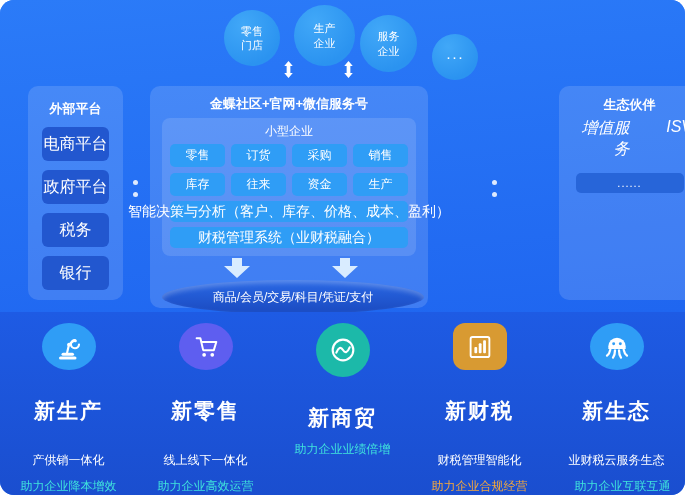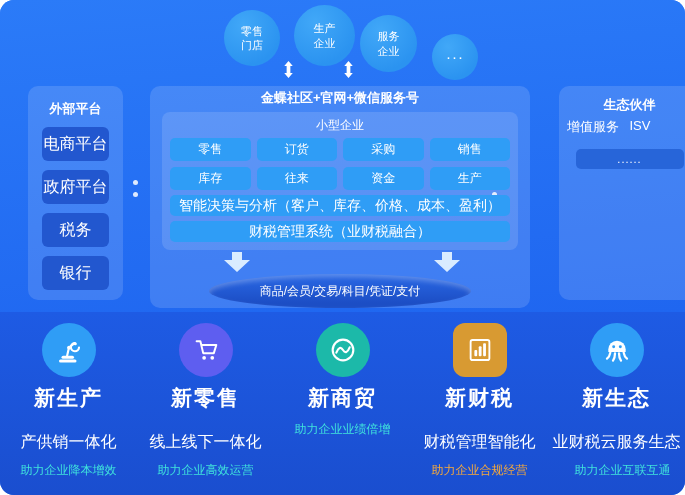--- a/index.html
+++ b/index.html
@@ -29,50 +29,50 @@
 
   .left-panel { left:28px; top:86px; width:95px; height:214px; padding:14px; }
   .left-item { height:34px; margin-top:9px; background:#2257cf; border-radius:6px;
                color:#fff; font-size:16px; display:flex; align-items:center; justify-content:center; }
 
   .dots { position:absolute; display:flex; flex-direction:column; gap:7px; }
   .dots i { width:5px; height:5px; border-radius:50%; background:rgba(255,255,255,0.85); }
   .dots-left { left:133px; top:180px; }
   .dots-right { left:492px; top:180px; }
 
-  .center-panel { left:150px; top:86px; width:380px; height:222px; padding:0 12px 8px; }
+  .center-panel { left:150px; top:86px; width:278px; height:222px; padding:6px 12px 8px; }
   .center-header { color:#fff; font-weight:bold; font-size:13px; line-height:17px; padding:3px 0 6px; text-align:center; }
   .inner { background:rgba(255,255,255,0.13); border-radius:8px; padding:6px 8px 8px; }
   .inner-title { color:#fff; font-size:12px; line-height:15px; text-align:center; margin-bottom:5px; }
   .modgrid { display:grid; grid-template-columns:repeat(4,1fr); gap:6px; }
   .mod { height:23px; background:#2f9df6; border-radius:5px; color:#fff; font-size:12px;
          display:flex; align-items:center; justify-content:center; }
   .wbar { height:21px; margin-top:5px; background:#2f9df6; border-radius:5px; color:#fff; font-size:14px;
           display:flex; align-items:center; justify-content:center; white-space:nowrap; }
   .arrow-row { display:flex; justify-content:space-between; padding:2px 58px 2px 62px; height:24px; }
   .cyl { width:262px; height:34px; margin:0 auto; border-radius:50% / 50%;
          background:linear-gradient(180deg,#2a69e6 0%, #1c4ec5 85%);
          box-shadow:inset 0 3px 5px rgba(255,255,255,0.25);
          color:#fff; font-size:12px; display:flex; align-items:center; justify-content:center; }
 
   .right-panel { left:531px; top:86px; width:141px; height:214px; padding:10px 8px;margin-left:28px; }
   .col-headers { display:flex; margin-top:4px; }
-  .col-headers span { flex:1; text-align:left; color:#fff; font-size:13px; }
+  .col-headers span { flex:1; text-align:right; color:#fff; font-size:16px;font-style:italic; }
   .chipcols { display:flex; gap:6px; margin-top:5px; }
   .chipcol { flex:1; display:flex; flex-direction:column; gap:6px; }
   .chip { height:26px; background:#2f9df6; border-radius:5px; color:#fff; font-size:11px;
           display:flex; align-items:center; justify-content:center; }
   .more-chip { width:108px; height:20px; margin:8px auto 0; background:#2765d9; border-radius:5px;
                color:#fff; font-size:11px; letter-spacing:1px; display:flex; align-items:center; justify-content:center; }
 
   .bcol { flex:1; display:flex; flex-direction:column; align-items:center; padding-top:11px; }
   .bicon { width:54px; height:54px; border-radius:50%; display:flex; align-items:center; justify-content:center; }
   .bicon.square { border-radius:12px; }
-  .btitle { margin-top:7px; color:#fff; font-size:21px; font-weight:bold; letter-spacing:2px; }
-  .bline1 { margin-top:20px; color:#fff; font-size:16px; }
+  .btitle { margin-top:27px; color:#fff; font-size:21px; font-weight:bold; letter-spacing:2px; }
+  .bline1 { margin-top:27px; color:#fff; font-size:12px; }
   .bline2 { margin-top:9px; font-size:12px; }
 </style>
 </head>
 <body>
 
 <div class="stage">
 
   <div class="top">
 
     <div class="bubble c2">

